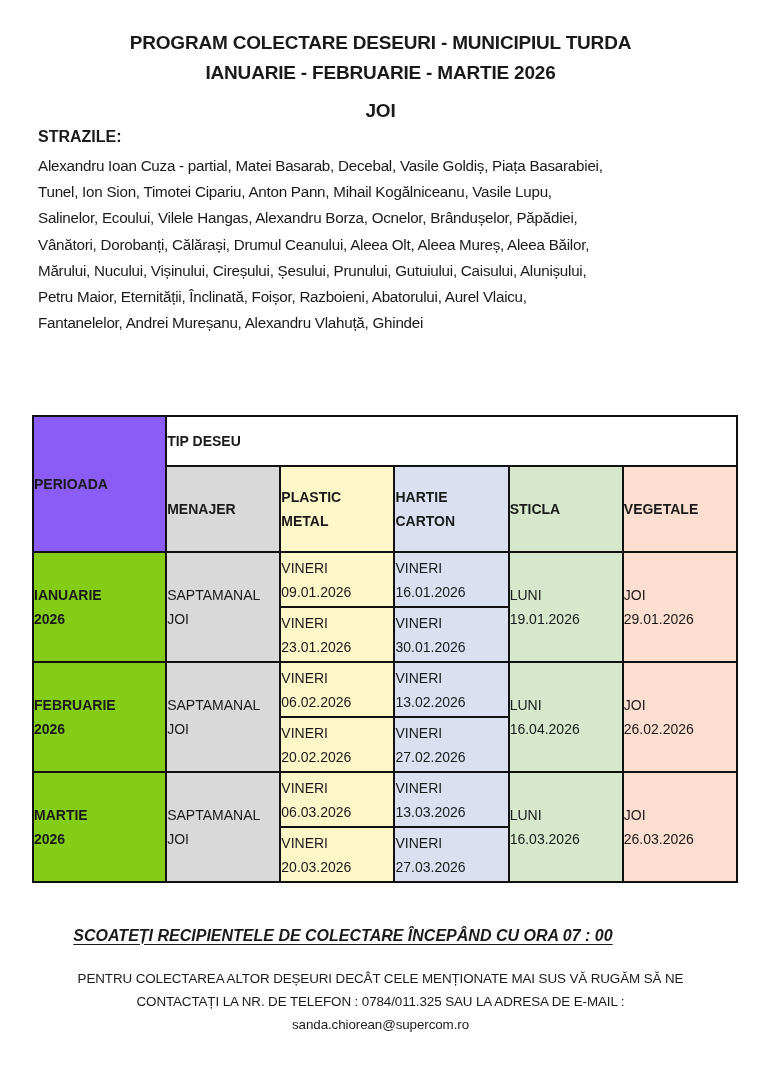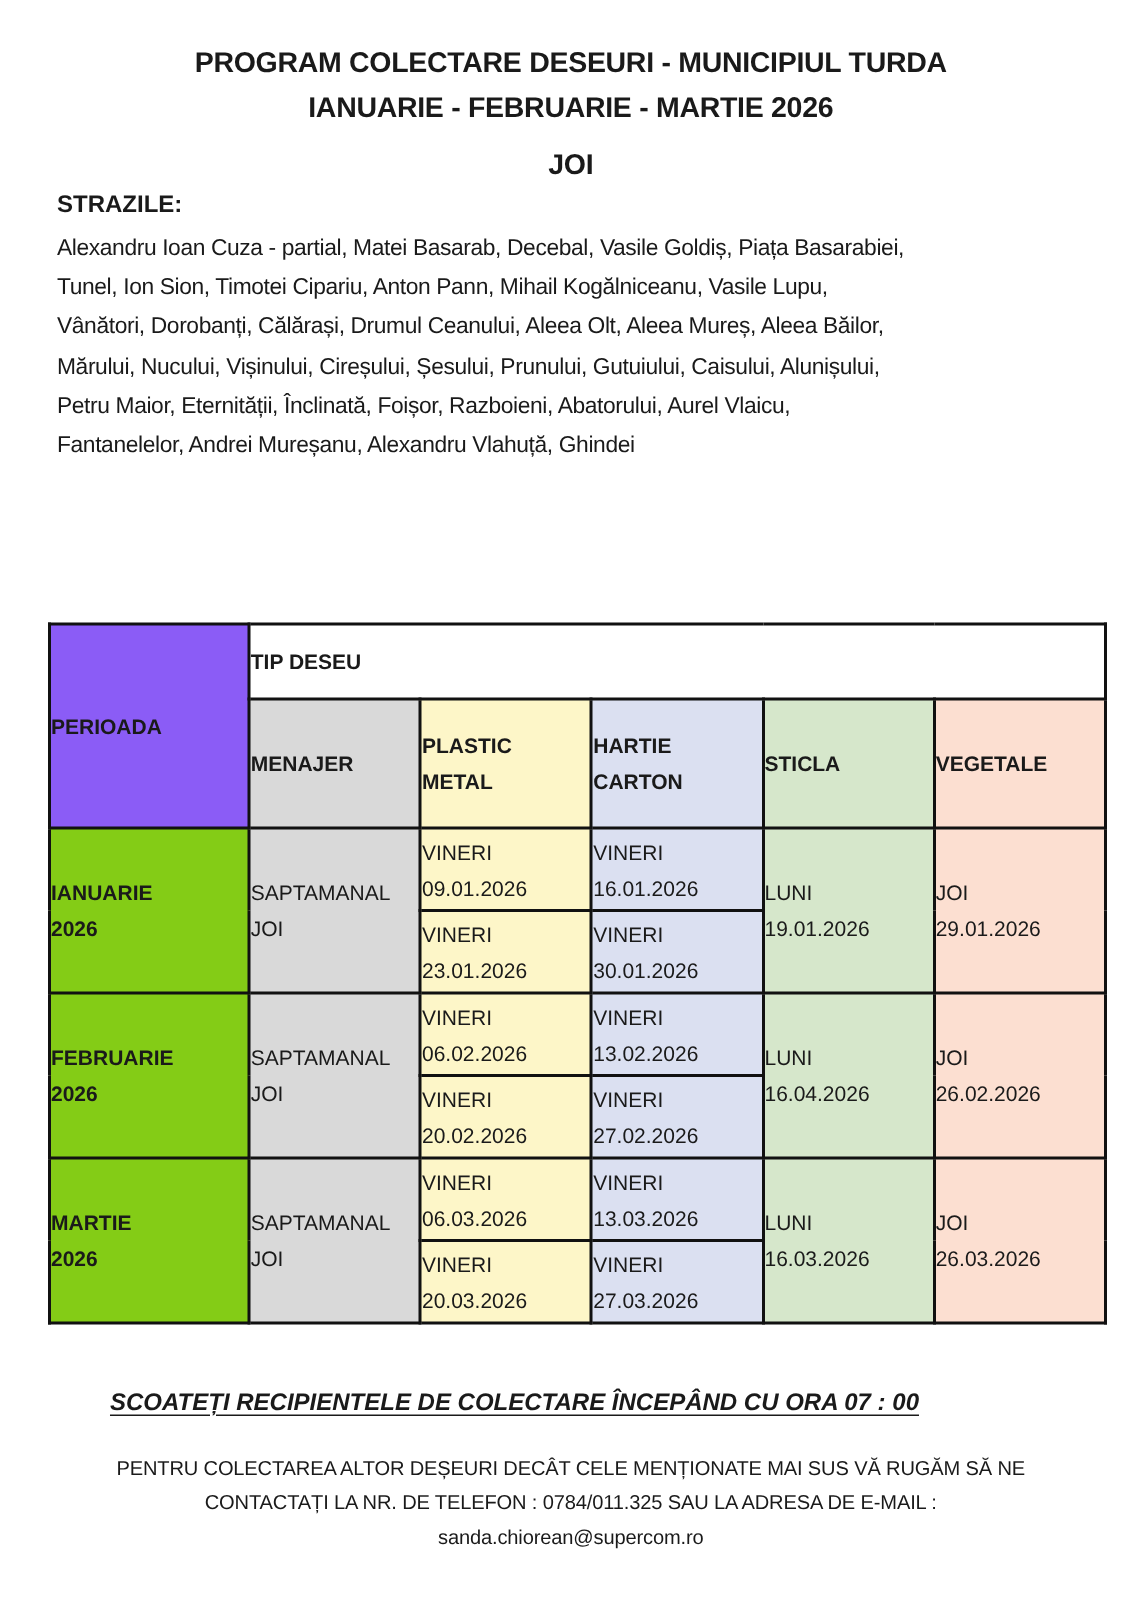--- a/index.html
+++ b/index.html
@@ -45,20 +45,21 @@
 <body>
 
 <div class="title t1">PROGRAM COLECTARE DESEURI - MUNICIPIUL TURDA</div>
 <div class="title t2">IANUARIE - FEBRUARIE - MARTIE 2026</div>
 <div class="title t3">JOI</div>
 
 <div class="streets-label">STRAZILE:</div>
 <div class="streets">
   <span class="line">Alexandru Ioan Cuza - partial, Matei Basarab, Decebal, Vasile Goldiș, Piața Basarabiei,</span>
   <span class="line">Tunel, Ion Sion, Timotei Cipariu, Anton Pann, Mihail Kogălniceanu, Vasile Lupu,</span>
+  <span class="line">Salinelor, Ecoului, Vilele Hangas, Alexandru Borza, Ocnelor, Brândușelor, Păpădiei,</span>
   <span class="line">Vânători, Dorobanți, Călărași, Drumul Ceanului, Aleea Olt, Aleea Mureș, Aleea Băilor,</span>
   <span class="line">Mărului, Nucului, Vișinului, Cireșului, Șesului, Prunului, Gutuiului, Caisului, Alunișului,</span>
   <span class="line">Petru Maior, Eternității, Înclinată, Foișor, Razboieni, Abatorului, Aurel Vlaicu,</span>
   <span class="line">Fantanelelor, Andrei Mureșanu, Alexandru Vlahuță, Ghindei</span>
 </div>
 
 <table class="sched">
   <colgroup>
     <col class="col-per">
       <col class="col-n">

